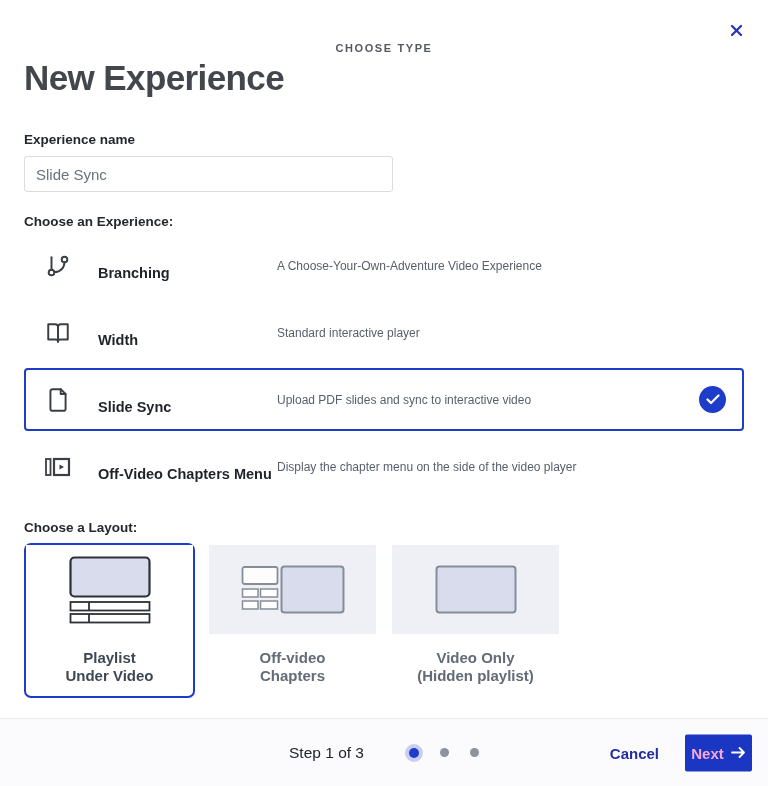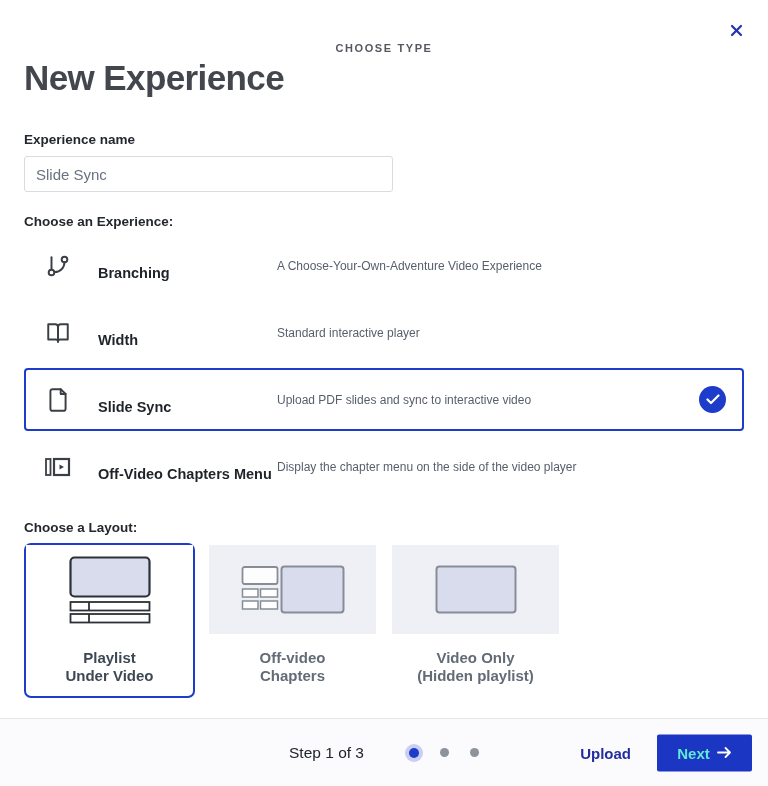--- a/index.html
+++ b/index.html
@@ -80,21 +80,21 @@
   .dot.active { width:10px; height:10px; background:#1d3cc9; box-shadow:0 0 0 4px #c9cef2; }
   .footer-actions {
     position:absolute; right:16px; top:50%; transform:translateY(-50%);
     display:flex; align-items:center;
   }
   .cancel-button {
     font-size:15px; font-weight:700; color:#232d9e; cursor:pointer; margin-right:20px;
     background:none; border:none; font-family:inherit;
   }
   .next-button {
-    width:95px; height:37px; background:#1c36c4; color:#5eead4; border:none; border-radius:2px;
+    width:67px; height:37px; background:#1c36c4; color:#f9a8d4; border:none; border-radius:2px;
     font-size:15px; font-weight:700; font-family:inherit; cursor:pointer;
     display:flex; align-items:center; justify-content:center; gap:7px;
   }
 </style>
 </head>
 <body>
 
 <div class="modal">
 
   <div class="eyebrow">CHOOSE TYPE</div>
@@ -228,21 +228,21 @@
   <div class="footer">
     <div class="step-group">
       <span class="step-text">Step 1 of 3</span>
       <span class="dots">
         <span class="dot active"></span>
         <span class="dot"></span>
         <span class="dot"></span>
       </span>
     </div>
     <div class="footer-actions">
-      <button class="cancel-button">Upload</button>
+      <button class="cancel-button">Cancel</button>
       <button class="next-button">
         <span>Next</span>
         <span>
           <svg width="15" height="12" viewBox="0 0 15 12">
               <path d="M1 6 H13 M8.5 1.5 L13 6 L8.5 10.5" stroke="#fff" stroke-width="1.8" fill="none" stroke-linecap="round" stroke-linejoin="round"></path>
             </svg>
         </span>
       </button>
     </div>
   </div>

